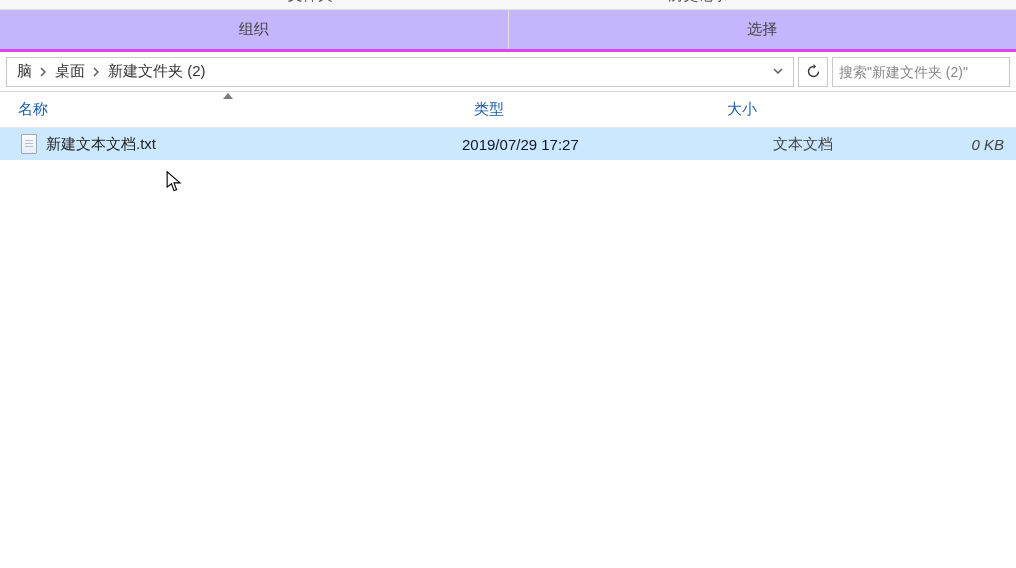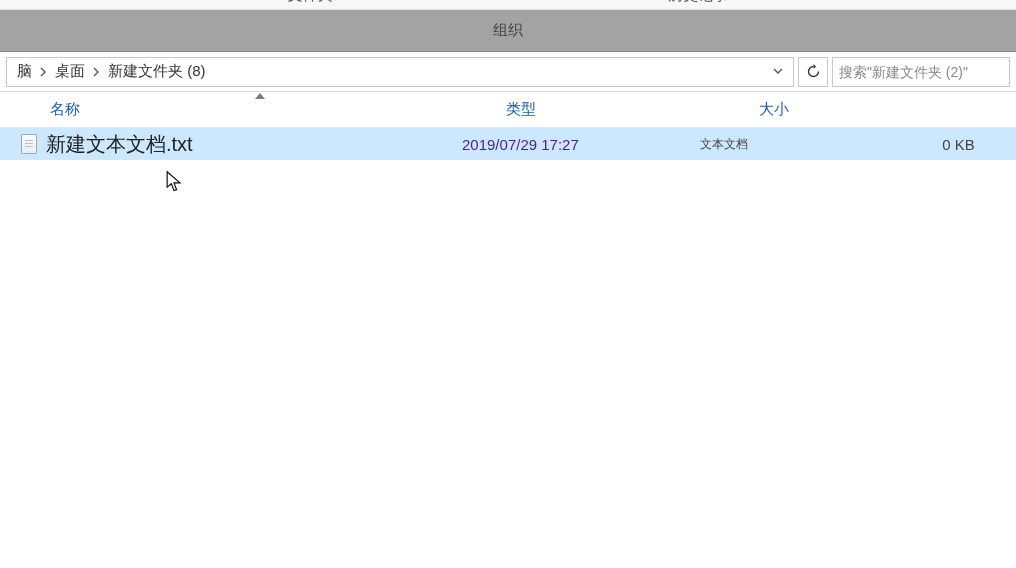--- a/index.html
+++ b/index.html
@@ -28,22 +28,22 @@
       display: flex;
       justify-content: space-around;
       padding: 0 120px;
       color: #555;
       font-size: 15px;
       margin-top: -14px;
     }
     .ribbon {
       display: flex;
       height: 42px;
-      background: #a3a3a3;
-      border-bottom: 1px solid #d946ef;
+      background: #c4b5fd;
+      border-bottom: 3px solid #d946ef;
     }
     .ribbon-item {
       flex: 1;
       display: flex;
       align-items: center;
       justify-content: center;
       border-right: 1px solid #e0e0e0;
       color: #444;
       font-size: 15px;
       cursor: pointer;
@@ -144,21 +144,21 @@
     .col-header {
       display: flex;
       align-items: center;
       padding: 0 18px;
       color: #1a5cb0;
       font-size: 15px;
       border-right: 1px solid transparent;
       cursor: pointer;
       position: relative;
     }
-    .col-name { width: 456px; margin-left: 32px; }
+    .col-name { width: 456px; }
     .col-date { width: 240px; }
     .col-type { width: 210px; text-align: center; }
     .col-size { width: 110px; justify-content: flex-end; }
     .sort-arrow {
       position: absolute;
       top: -2px;
       left: 50%;
       transform: translateX(-50%);
       font-size: 10px;
       color: #777;
@@ -174,26 +174,26 @@
     }
     .file-row.selected {
       background: #cce8ff;
     }
     .cell-name {
       width: 456px;
       display: flex;
       align-items: center;
       padding-left: 20px;
       gap: 8px;
-      font-size: 20px;
+      font-size: 15px;
       color: #222;
     }
-    .cell-date { width: 240px; padding-left: 6px; color: #4c1d95; font-size: 15px;}
-    .cell-type { width: 210px; padding-left: 4px; color: #444; font-size: 12px;}
-    .cell-size { width: 110px; text-align: center; padding-right: 5px; color: #444; font-size: 15px;}
+    .cell-date { width: 240px; padding-left: 6px; color: #0f172a; font-size: 15px;}
+    .cell-type { width: 210px; padding-left: 4px; color: #444; font-size: 15px; text-align: center;}
+    .cell-size { width: 110px; text-align: right; padding-right: 12px; color: #444; font-size: 15px; font-style: italic;}
     .file-icon {
       width: 18px;
       height: 22px;
       display: inline-flex;
       align-items: center;
       justify-content: center;
     }
     .txt-icon {
       width: 16px;
       height: 20px;
@@ -226,37 +226,38 @@
 
 <div class="ribbon-strip">
   <div class="ribbon-cut">
     <span>文件夹</span>
     <span>历史记录</span>
   </div>
 </div>
 
 <div class="ribbon">
   <div class="ribbon-item">组织</div>
+  <div class="ribbon-item">选择</div>
 </div>
 
 <div class="addr-row">
   <div class="breadcrumb">
     <span class="crumb">脑</span>
     <span class="crumb-sep">
       <svg width="7" height="10" viewBox="0 0 7 10">
           <path d="M1 1 L5 5 L1 9" stroke="#555" stroke-width="1.4" fill="none"></path>
         </svg>
     </span>
     <span class="crumb">桌面</span>
     <span class="crumb-sep">
       <svg width="7" height="10" viewBox="0 0 7 10">
           <path d="M1 1 L5 5 L1 9" stroke="#555" stroke-width="1.4" fill="none"></path>
         </svg>
     </span>
-    <span class="crumb">新建文件夹 (8)</span>
+    <span class="crumb">新建文件夹 (2)</span>
     <span class="bc-spacer"></span>
     <span class="bc-dropdown">
       <svg width="10" height="7" viewBox="0 0 10 7">
           <path d="M1 1 L5 5 L9 1" stroke="#555" stroke-width="1.4" fill="none"></path>
         </svg>
     </span>
   </div>
   <div class="refresh-btn">
     <svg width="15" height="15" viewBox="0 0 24 24">
       <path d="M12 4 A8 8 0 1 0 20 12" stroke="#333" stroke-width="2.2" fill="none"></path>

